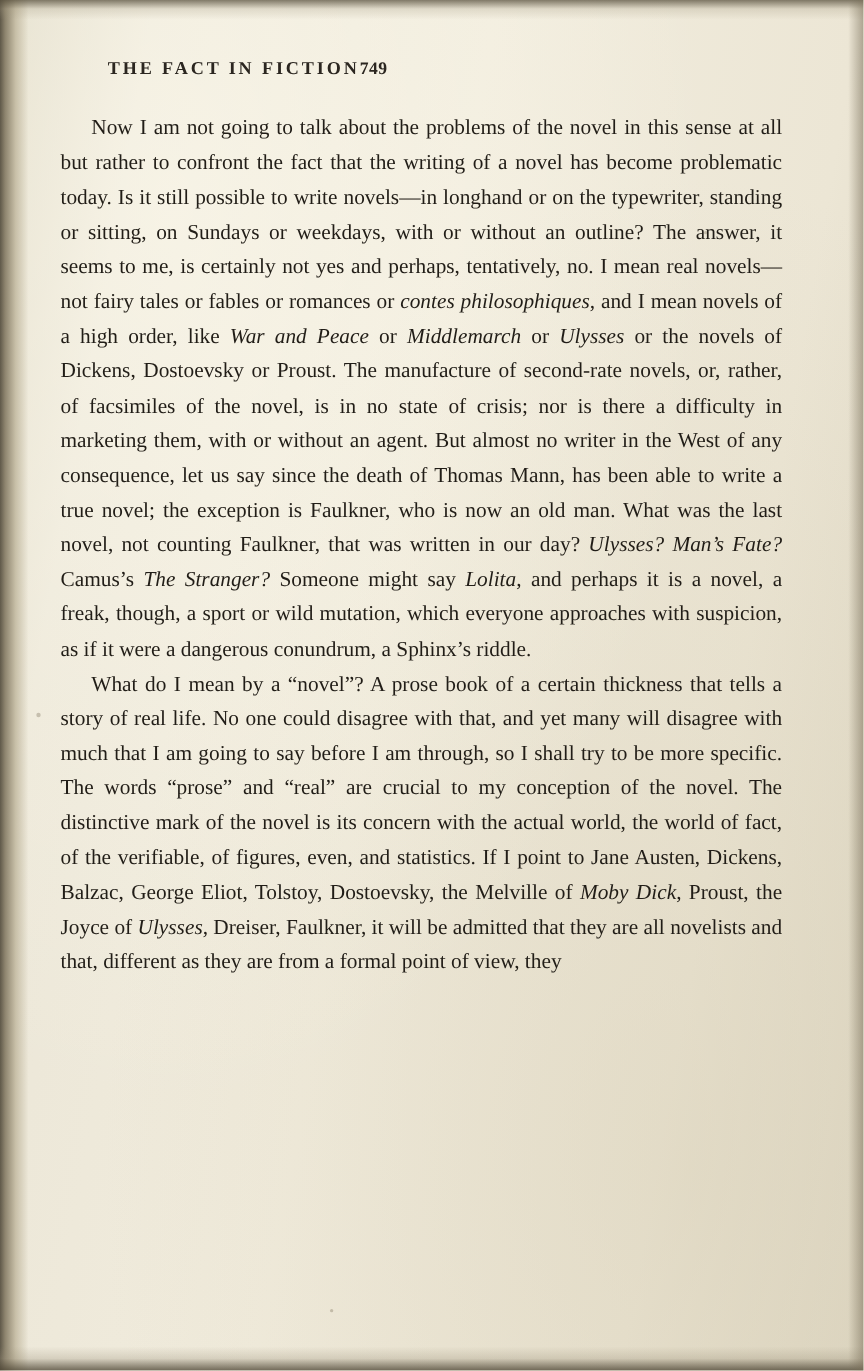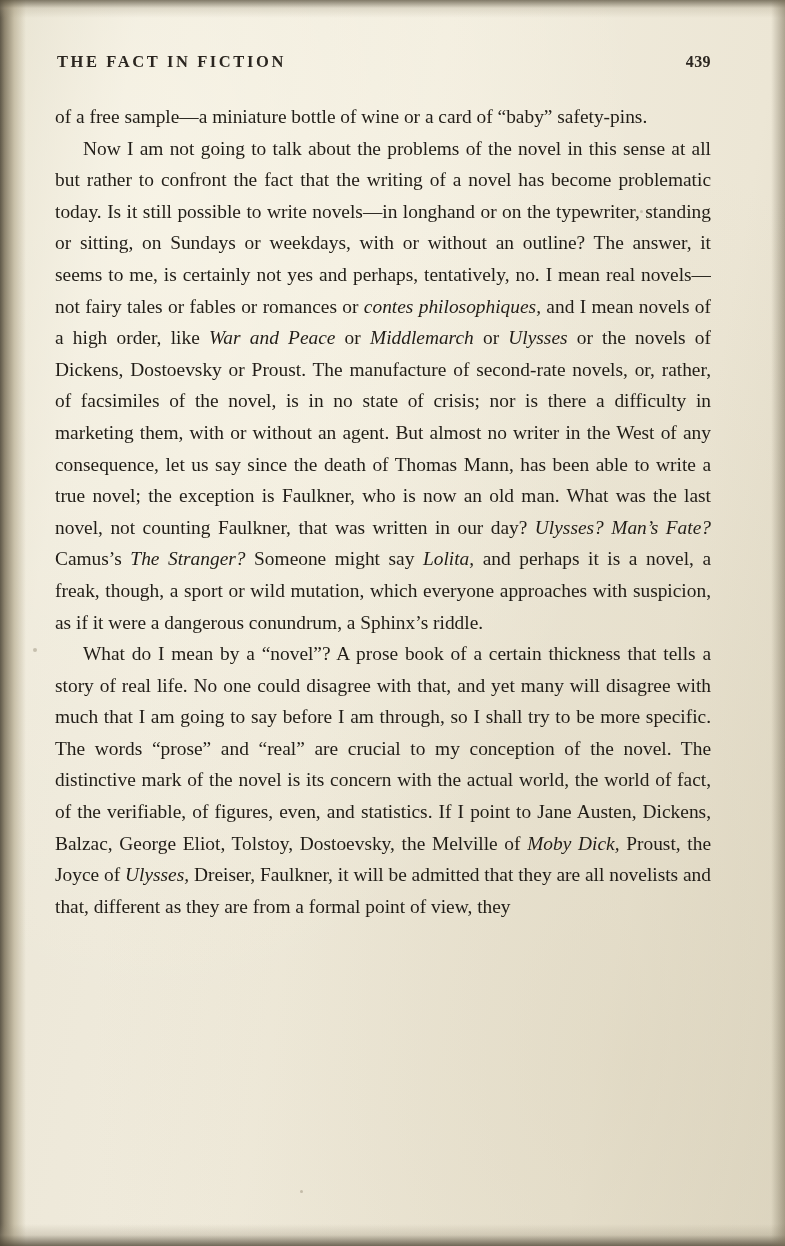--- a/index.html
+++ b/index.html
@@ -61,23 +61,24 @@
   .content {
     position: absolute;
     left: 55px;
     top: 52px;
     width: 656px;
   }
 
   header.running-head {
     display: flex;
     align-items: baseline;
-    justify-content: space-between;
+    justify-content: flex-start;
     margin-bottom: 29px;
     padding-left: 2px;
+    margin-left: 41px;
   }
   .head-title {
     font-size: 16.5px;
     letter-spacing: 2.6px;
     font-weight: bold;
     color: #2b2620;
   }
   .folio {
     font-size: 16px;
     font-weight: bold;
@@ -113,23 +114,22 @@
   <div class="edge-right"></div>
 
   <div class="speck" style="left:33px; top:648px; width:4px; height:4px;"></div>
   <div class="speck" style="left:640px; top:210px; width:3px; height:3px;"></div>
   <div class="speck" style="left:300px; top:1190px; width:3px; height:3px;"></div>
 
   <div class="content">
 
     <header class="running-head">
       <span class="head-title">THE FACT IN FICTION</span>
-      <span class="folio">439</span>
+      <span class="folio">749</span>
     </header>
 
     <div class="body-text" id="body-text">
-        <p class="">of a free sample—a miniature bottle of wine or a card of “baby” safety-pins.</p>
         <p class="indent">Now I am not going to talk about the problems of the novel in this sense at all but rather to confront the fact that the writing of a novel has become problematic today. Is it still possible to write novels—in longhand or on the typewriter, standing or sitting, on Sundays or weekdays, with or without an outline? The answer, it seems to me, is certainly not yes and perhaps, tentatively, no. I mean real novels—not fairy tales or fables or romances or <i>contes philosophiques,</i> and I mean novels of a high order, like <i>War and Peace</i> or <i>Middlemarch</i> or <i>Ulysses</i> or the novels of Dickens, Dostoevsky or Proust. The manufacture of second-rate novels, or, rather, of facsimiles of the novel, is in no state of crisis; nor is there a difficulty in marketing them, with or without an agent. But almost no writer in the West of any consequence, let us say since the death of Thomas Mann, has been able to write a true novel; the exception is Faulkner, who is now an old man. What was the last novel, not counting Faulkner, that was written in our day? <i>Ulysses? Man’s Fate?</i> Camus’s <i>The Stranger?</i> Someone might say <i>Lolita,</i> and perhaps it is a novel, a freak, though, a sport or wild mutation, which everyone approaches with suspicion, as if it were a dangerous conundrum, a Sphinx’s riddle.</p>
         <p class="indent">What do I mean by a “novel”? A prose book of a certain thickness that tells a story of real life. No one could disagree with that, and yet many will disagree with much that I am going to say before I am through, so I shall try to be more specific. The words “prose” and “real” are crucial to my conception of the novel. The distinctive mark of the novel is its concern with the actual world, the world of fact, of the verifiable, of figures, even, and statistics. If I point to Jane Austen, Dickens, Balzac, George Eliot, Tolstoy, Dostoevsky, the Melville of <i>Moby Dick,</i> Proust, the Joyce of <i>Ulysses,</i> Dreiser, Faulkner, it will be admitted that they are all novelists and that, different as they are from a formal point of view, they</p>
       </div>
 
   </div>
 </div>
 
 </body></html>

